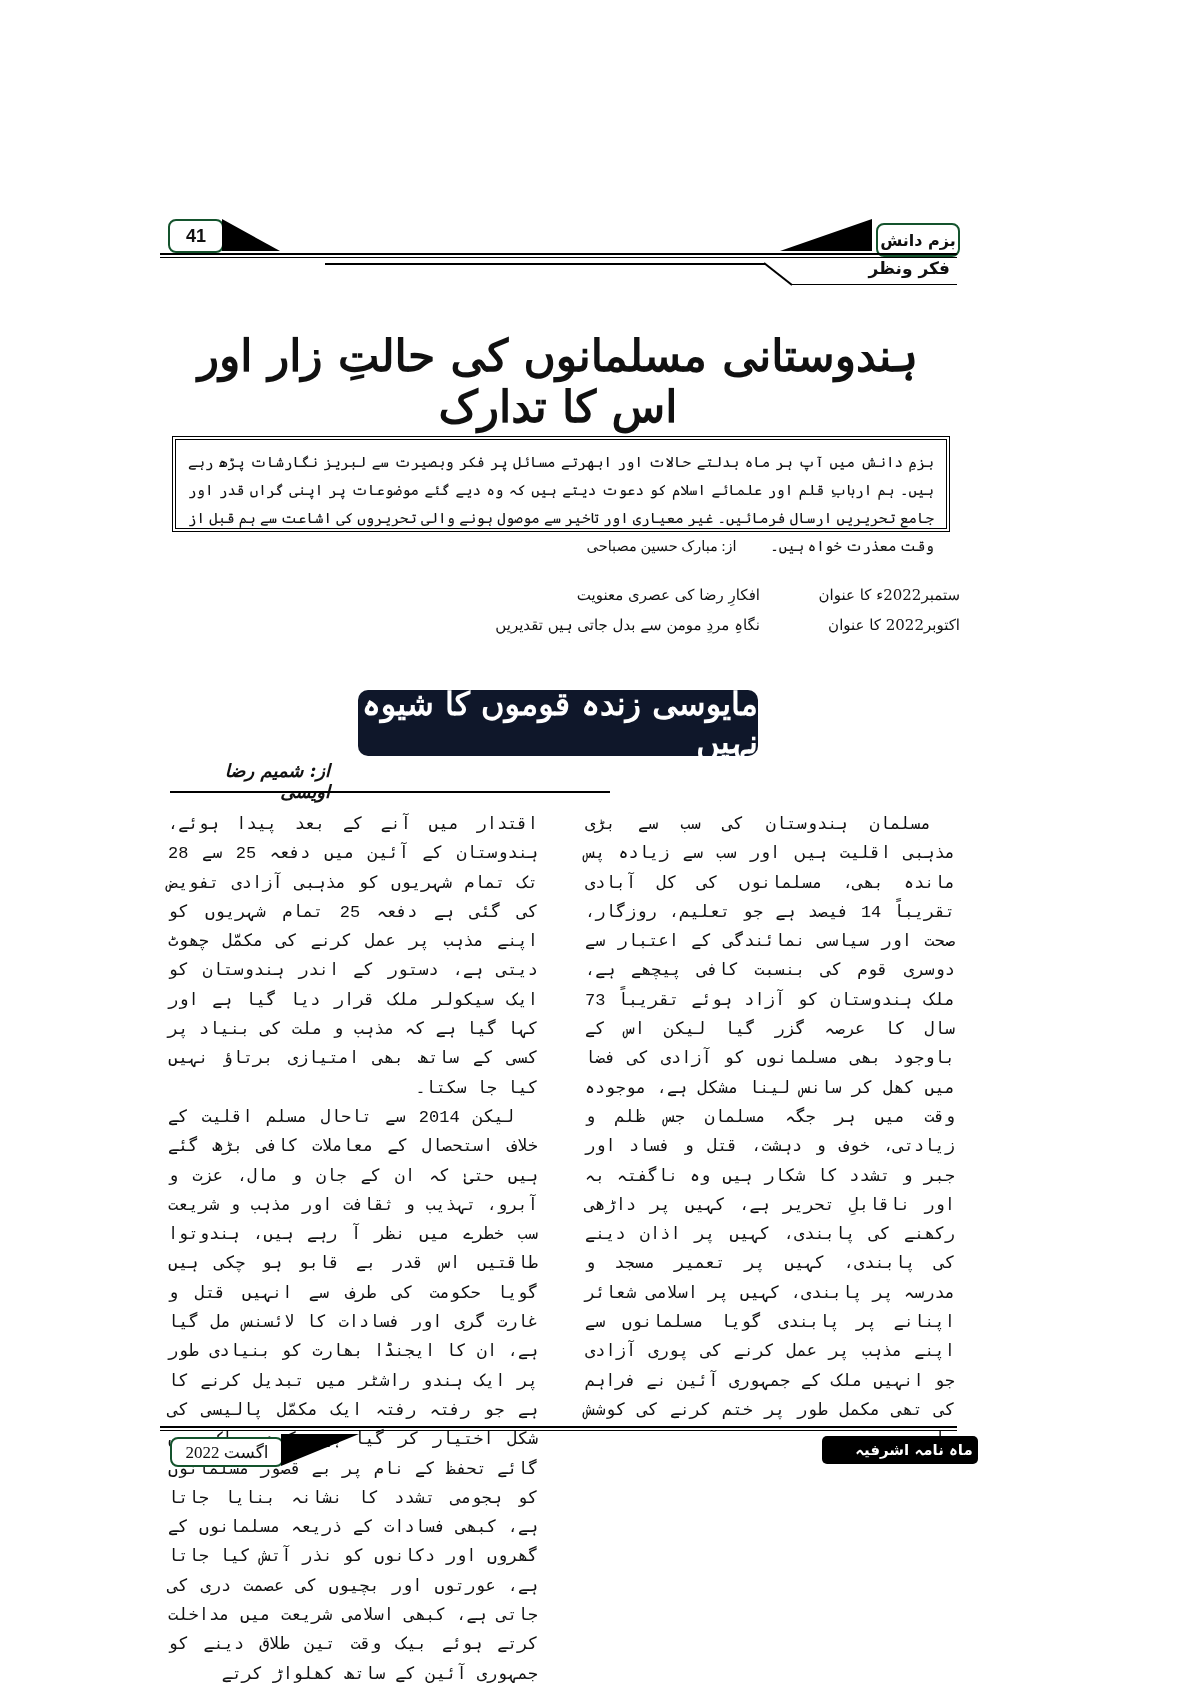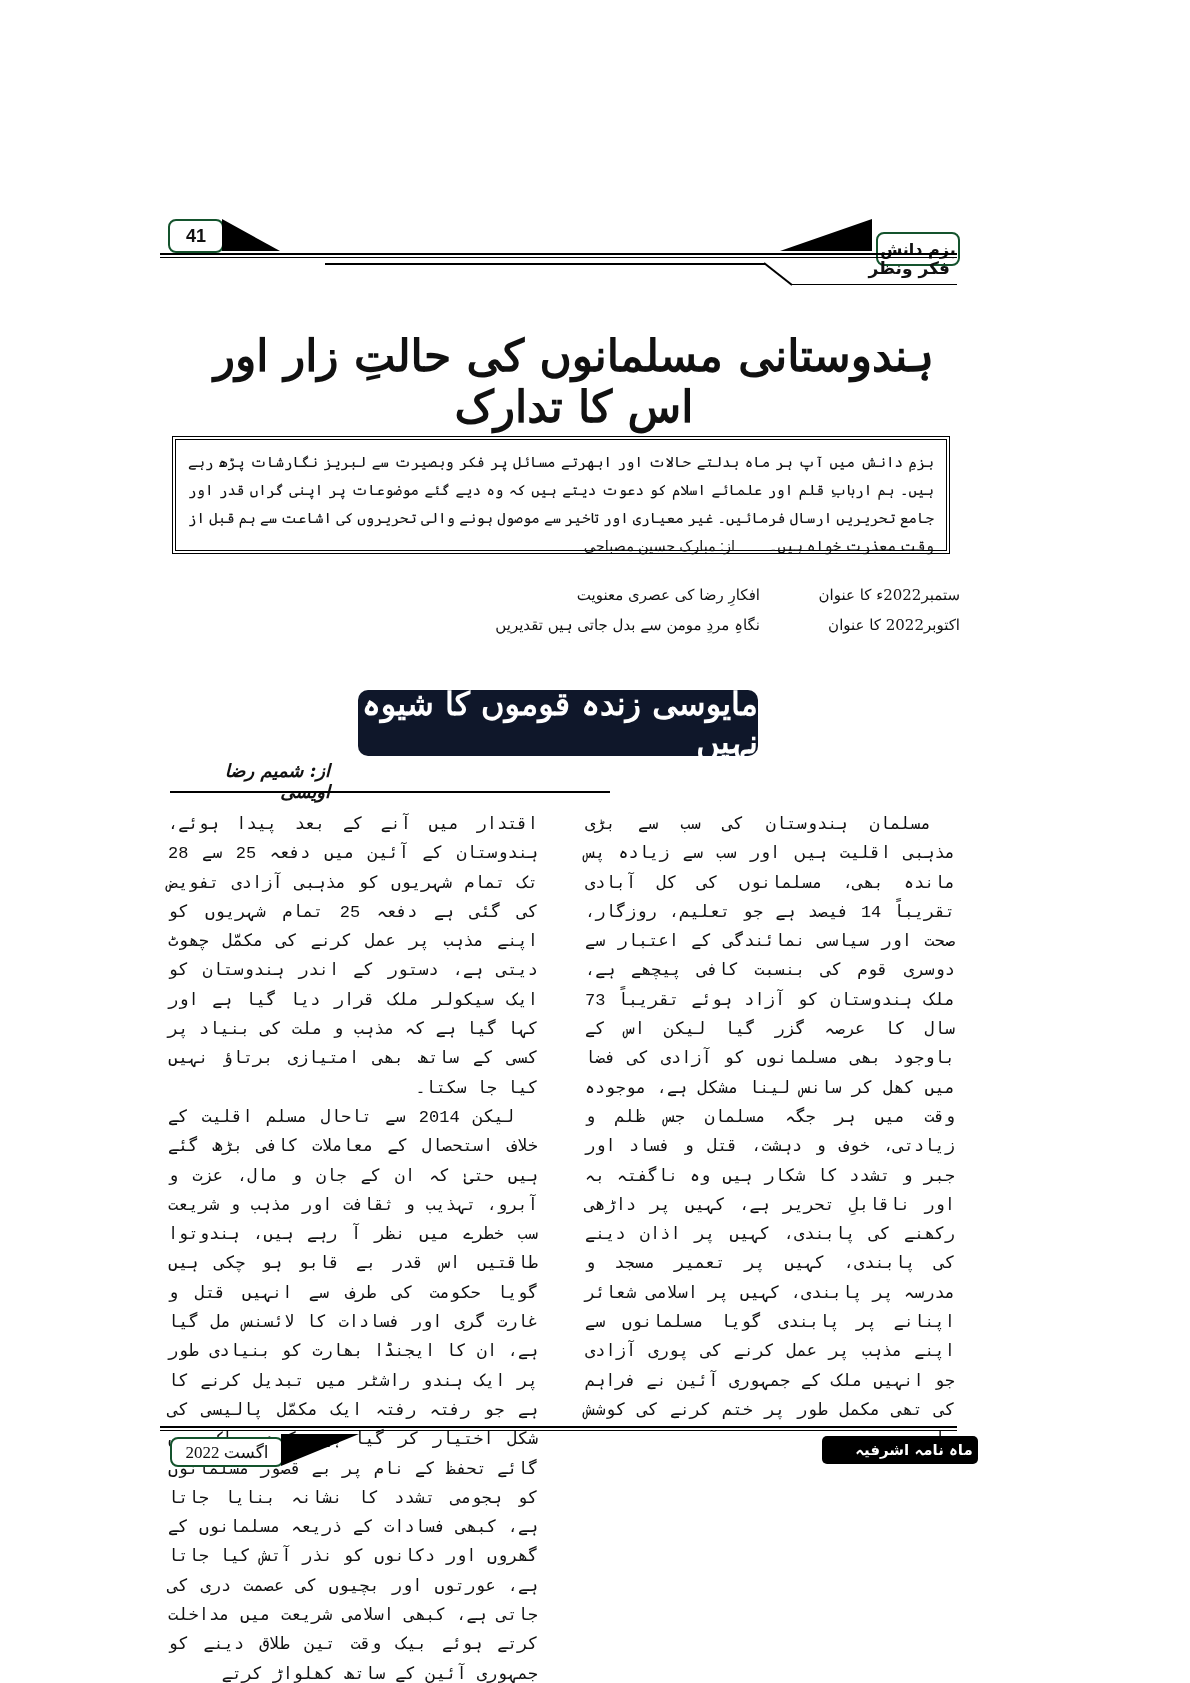--- a/index.html
+++ b/index.html
@@ -5,29 +5,29 @@
   html, body { margin: 0; padding: 0; background: #ffffff; }
   body { width: 1190px; height: 1683px; position: relative; overflow: hidden;
          font-family: "DejaVu Sans", sans-serif; color: #111; }
   .abs { position: absolute; }
   .rtl { direction: rtl; unicode-bidi: isolate; }
 
   
   .hdr-box { position: absolute; border: 2px solid #14532d; border-radius: 8px; background: #fff;
              display: flex; align-items: center; justify-content: center; font-weight: bold; }
   .page-num { left: 168px; top: 219px; width: 52px; height: 30px; font-size: 18px; font-family: "Liberation Sans Narrow", "Liberation Sans", sans-serif; }
-  .section-label { left: 876px; top: 232px; width: 80px; height: 30px; font-size: 16px; }
+  .section-label { left: 876px; top: 223px; width: 80px; height: 30px; font-size: 16px; }
   .hline { position: absolute; background: #000; }
 
-  .title { position: absolute; left: 184px; top: 330px; width: 780px; text-align: center;
+  .title { position: absolute; left: 168px; top: 330px; width: 780px; text-align: center;
            font-family: "DejaVu Serif", serif; font-size: 44px; font-weight: bold; }
 
-  .intro-box { position: absolute; left: 172px; top: 436px; width: 778px; height: 118px;
+  .intro-box { position: absolute; left: 172px; top: 436px; width: 778px; height: 96px;
                border: 4px double #000; box-sizing: border-box; padding: 8px 12px;
-               font-family: Liberation Sans, sans-serif; font-size: 14.5px; line-height: 28px; text-align: justify; }
+               font-family: Liberation Serif, serif; font-size: 14.5px; line-height: 28px; text-align: justify; }
   .intro-sig { margin-right: 30px; }
 
   .topics { position: absolute; left: 400px; top: 580px; width: 560px; font-family: "DejaVu Serif", serif; font-size: 15px; }
   .topic-row { display: flex; height: 30px; align-items: center; }
   .topic-label { width: 160px; }
   .topic-value { flex: 1; padding-right: 40px; }
 
   .banner { position: absolute; left: 358px; top: 690px; width: 400px; height: 66px; background: #0f172a;
             border-radius: 10px; color: #fff; display: flex; align-items: center; justify-content: center;
             font-family: "DejaVu Serif", serif; font-size: 32px; font-weight: bold; }

